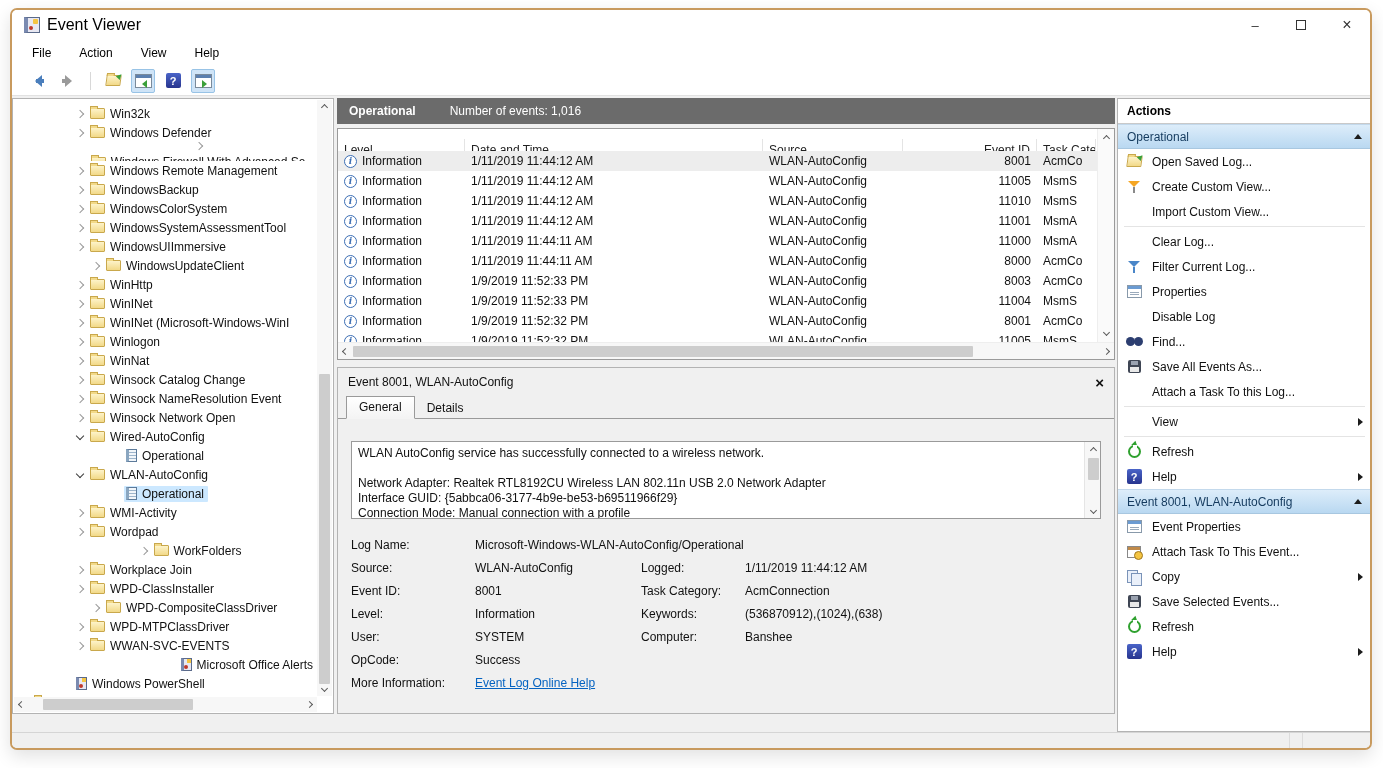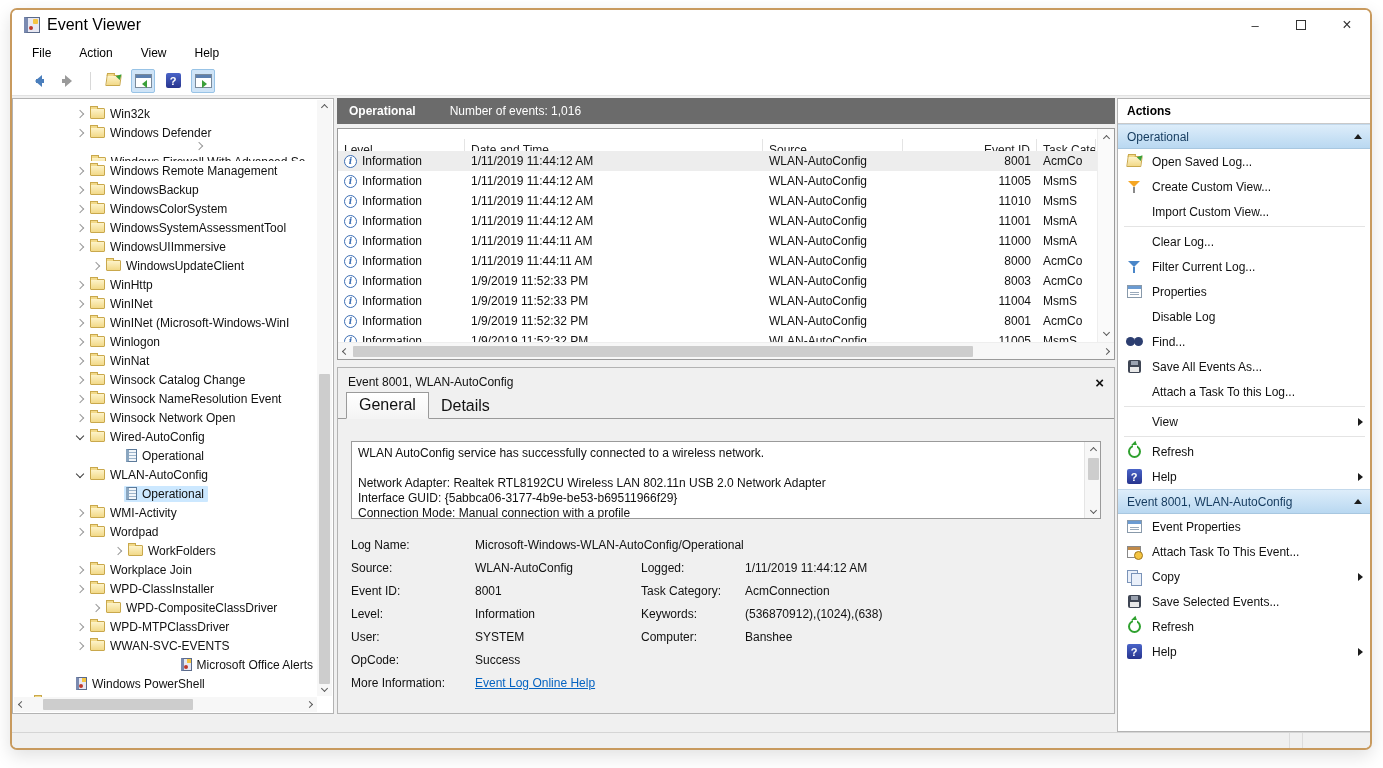--- a/index.html
+++ b/index.html
@@ -84,21 +84,21 @@
   .ic-info{width:13px;height:13px;border-radius:50%;border:1px solid #3c6eb4;background:#fff;color:#3c6eb4;
     display:flex;align-items:center;justify-content:center;font:italic bold 9px "DejaVu Serif",serif;}
   .list-vscroll{position:absolute;right:0;top:0;width:17px;bottom:17px;background:#fafafa;border-left:1px solid #eee;}
   .list-vscroll .sb-btn{position:absolute;left:1px;width:15px;}
   .list-hscroll{position:absolute;left:0;right:0;bottom:0;height:17px;background:#f7f7f7;border-top:1px solid #eee;display:flex;align-items:center;}
   
   .details{position:absolute;left:0;right:0;top:271px;height:347px;background:#f0f0f0;border:1px solid #b3b3b3;}
   .dheader{height:28px;display:flex;align-items:center;padding:0 10px;font-size:12px;color:#111;}
   .dclose{margin-left:auto;font-size:15px;font-weight:bold;color:#111;}
   .tabstrip{height:23px;padding-left:8px;border-bottom:1px solid #9a9a9a;display:flex;align-items:flex-end;}
-  .tab{font-size:16px;padding:3px 12px 4px;margin-bottom:-1px;color:#111;}
+  .tab{font-size:12px;padding:3px 12px 4px;margin-bottom:-1px;color:#111;}
   .tab.active{background:linear-gradient(#fff,#f4f4f4);border:1px solid #9a9a9a;border-bottom:1px solid #f4f4f4;}
   .msgbox{position:absolute;left:13px;right:13px;top:73px;height:78px;background:#fff;border:1px solid #9a9a9a;overflow:hidden;}
   .msglines{position:absolute;left:6px;top:4px;right:22px;font-size:12px;color:#111;line-height:15px;}
   .msgline{min-height:15px;white-space:nowrap;overflow:hidden;}
   .msg-vscroll{position:absolute;right:0;top:0;bottom:0;width:16px;background:#f7f7f7;border-left:1px solid #e5e5e5;}
   .msg-vscroll .sb-btn{position:absolute;left:0;width:16px;height:14px;}
   .fields{position:absolute;left:13px;right:13px;top:165px;}
   .frow{display:grid;grid-template-columns:124px 166px 104px 1fr;font-size:12px;color:#111;height:23px;align-items:center;}
   .frow .flabel{color:#111;}
   .frow .span3{grid-column:2/5;white-space:nowrap;}
@@ -345,21 +345,21 @@
               <span>WMI-Activity</span>
             </div>
           </div>
           <div class="trow" style="padding-left: 64px;">
             <span class="chev"></span>
             <div class="inner">
               <span class="ic ic-folder"></span>
               <span>Wordpad</span>
             </div>
           </div>
-          <div class="trow" style="padding-left: 102px;">
+          <div class="trow" style="padding-left: 56px; justify-content: center;">
             <span class="chev"></span>
             <div class="inner">
               <span class="ic ic-folder"></span>
               <span>WorkFolders</span>
             </div>
           </div>
           <div class="trow" style="padding-left: 64px;">
             <span class="chev"></span>
             <div class="inner">
               <span class="ic ic-folder"></span>

